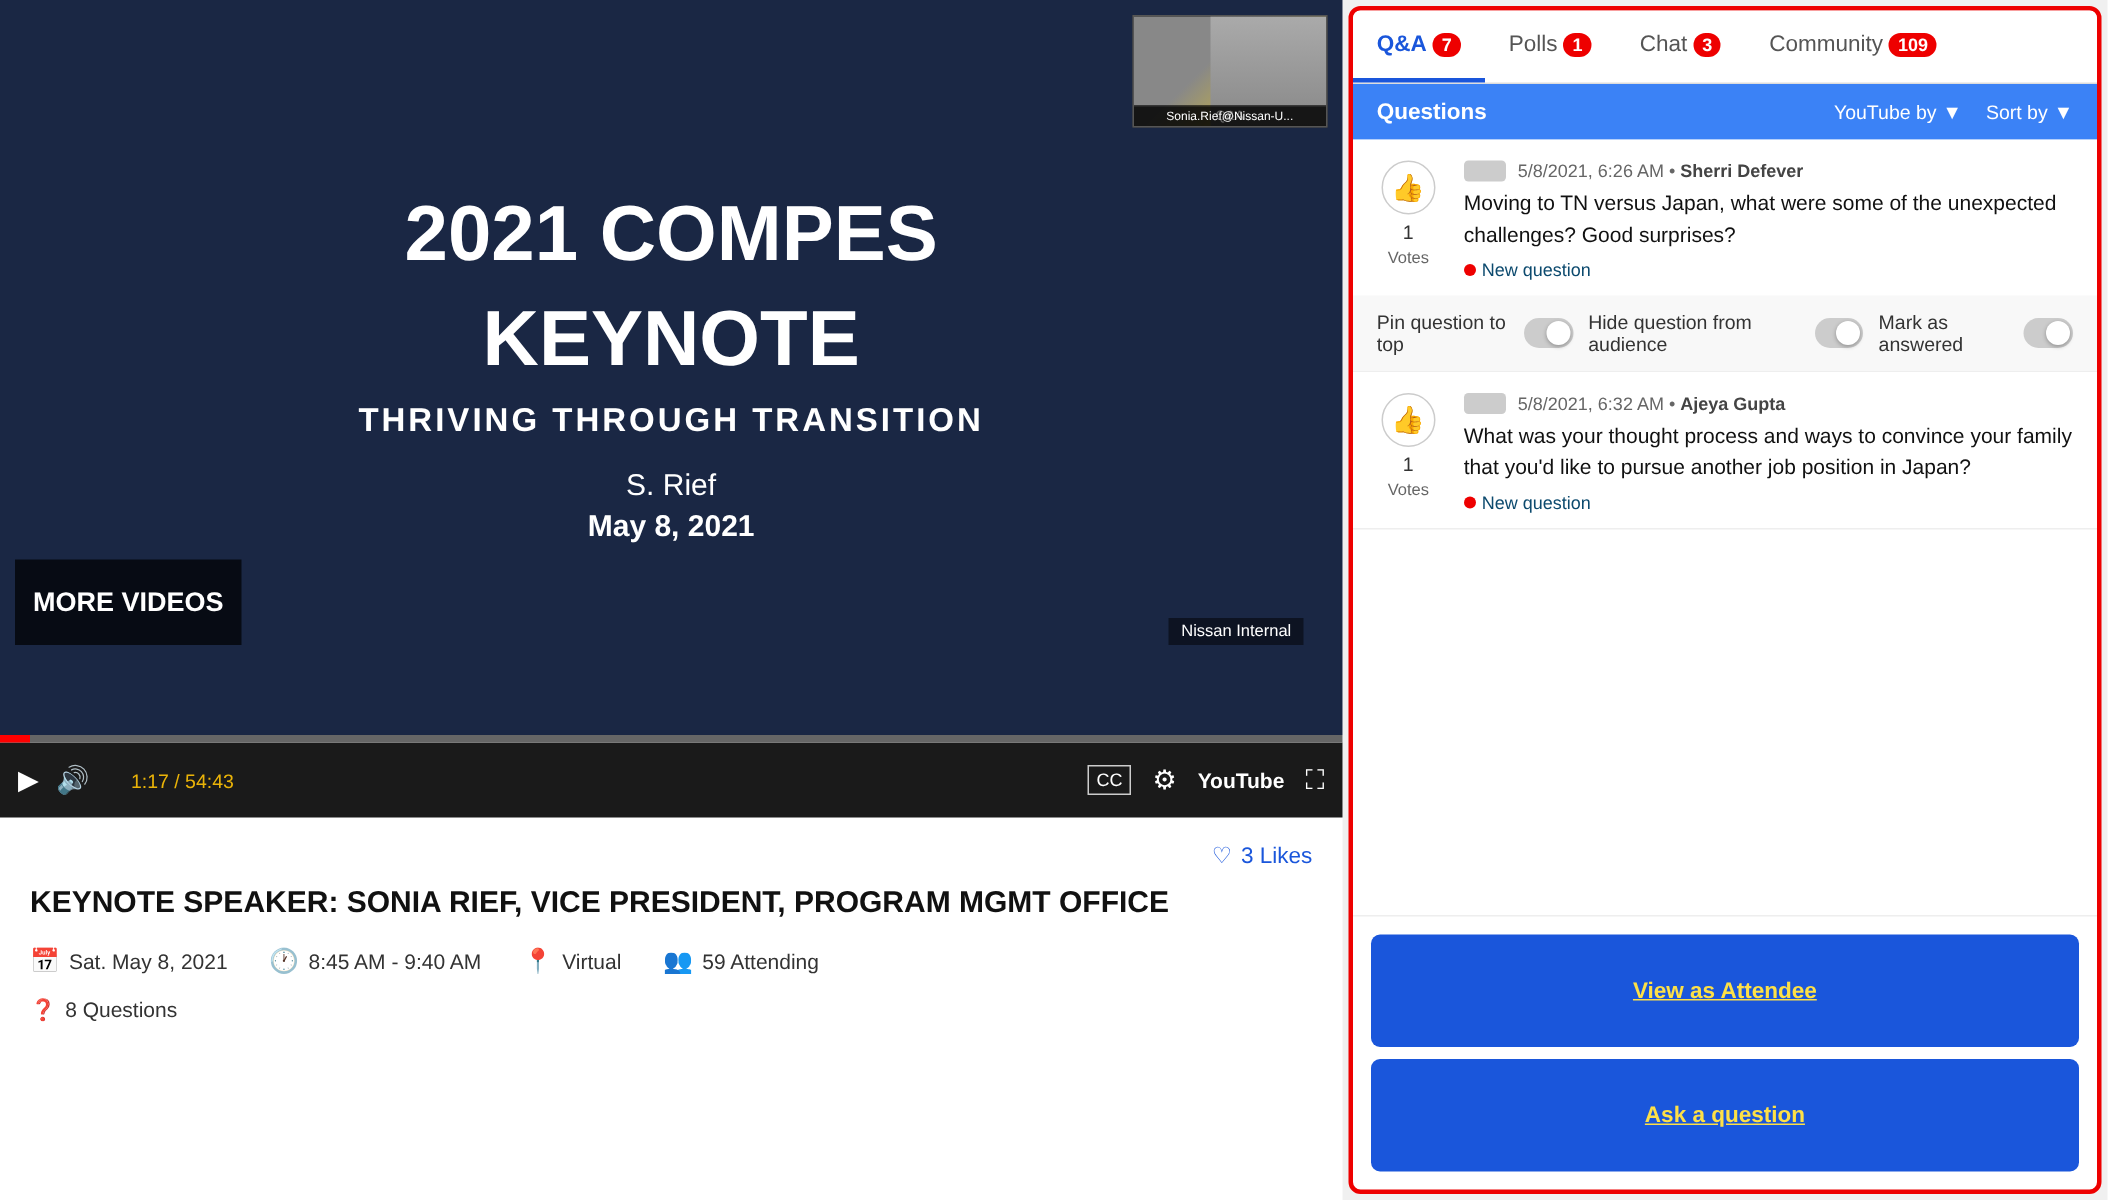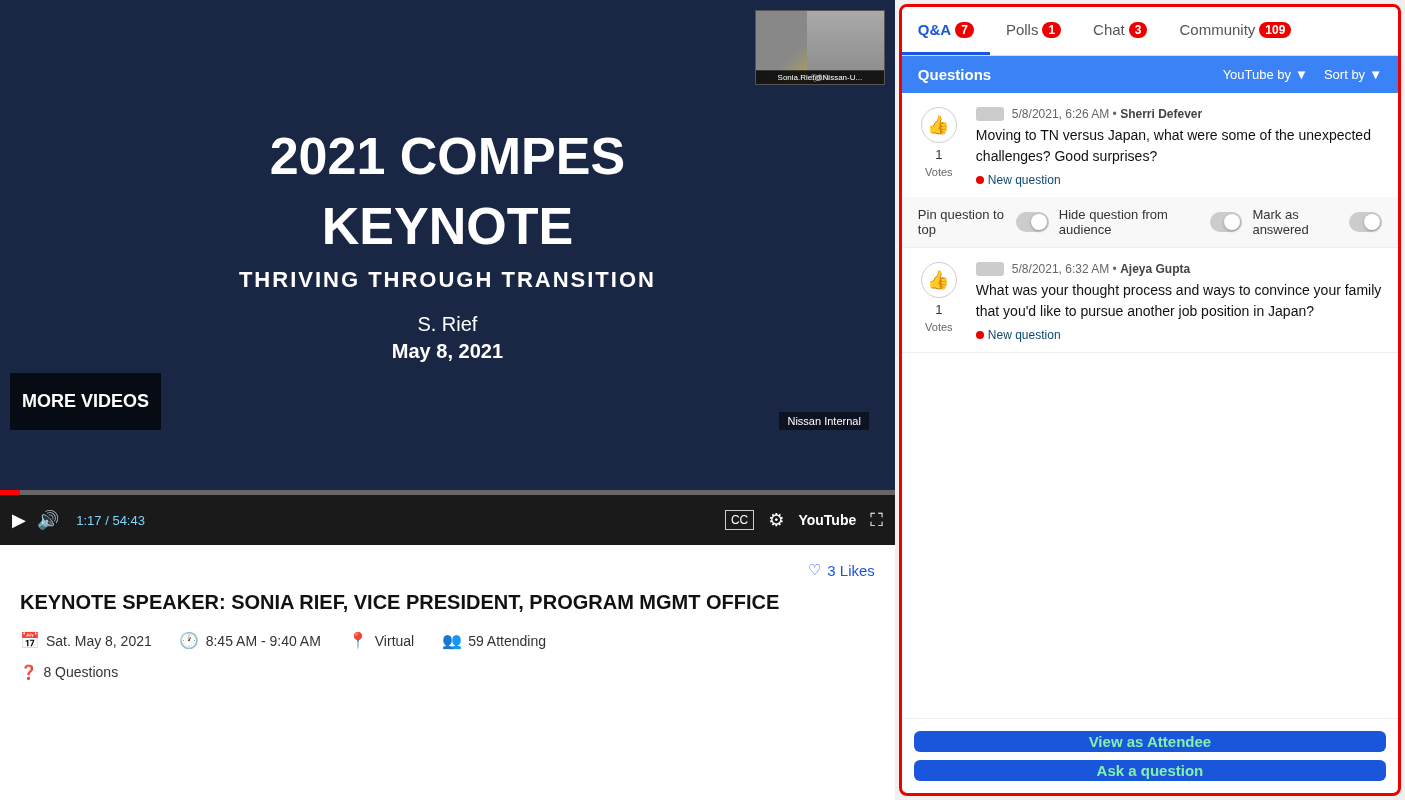--- a/index.html
+++ b/index.html
@@ -142,23 +142,23 @@
       color: white;
       font-size: 18px;
       cursor: pointer;
       background: none;
       border: none;
       display: flex;
       align-items: center;
     }
 
     .time-display {
-      color: #7dd3fc;
+      color: #eab308;
       font-size: 13px;
-      margin-left: 4px;
+      margin-left: 15px;
     }
 
     .ctrl-spacer { flex: 1; }
 
     .ctrl-right {
       display: flex;
       align-items: center;
       gap: 14px;
       color: white;
     }
@@ -450,28 +450,29 @@
     .bottom-buttons {
       padding: 12px;
       display: flex;
       flex-direction: column;
       gap: 8px;
       border-top: 1px solid #eee;
     }
 
     .btn-primary {
       background: #1a56db;
-      color: #86efac;
+      color: #fde047;
       border: none;
       border-radius: 6px;
-      padding: 2px;
+      padding: 29px;
       font-size: 15px;
       font-weight: 600;
       cursor: pointer;
       width: 100%;
+      text-decoration: underline;
     }
   </style>
 </head>
 <body>
 
 <div class="left-panel">
   <div class="video-container">
 
     <div class="thumbnail-overlay">
       <div class="thumbnail-car">

